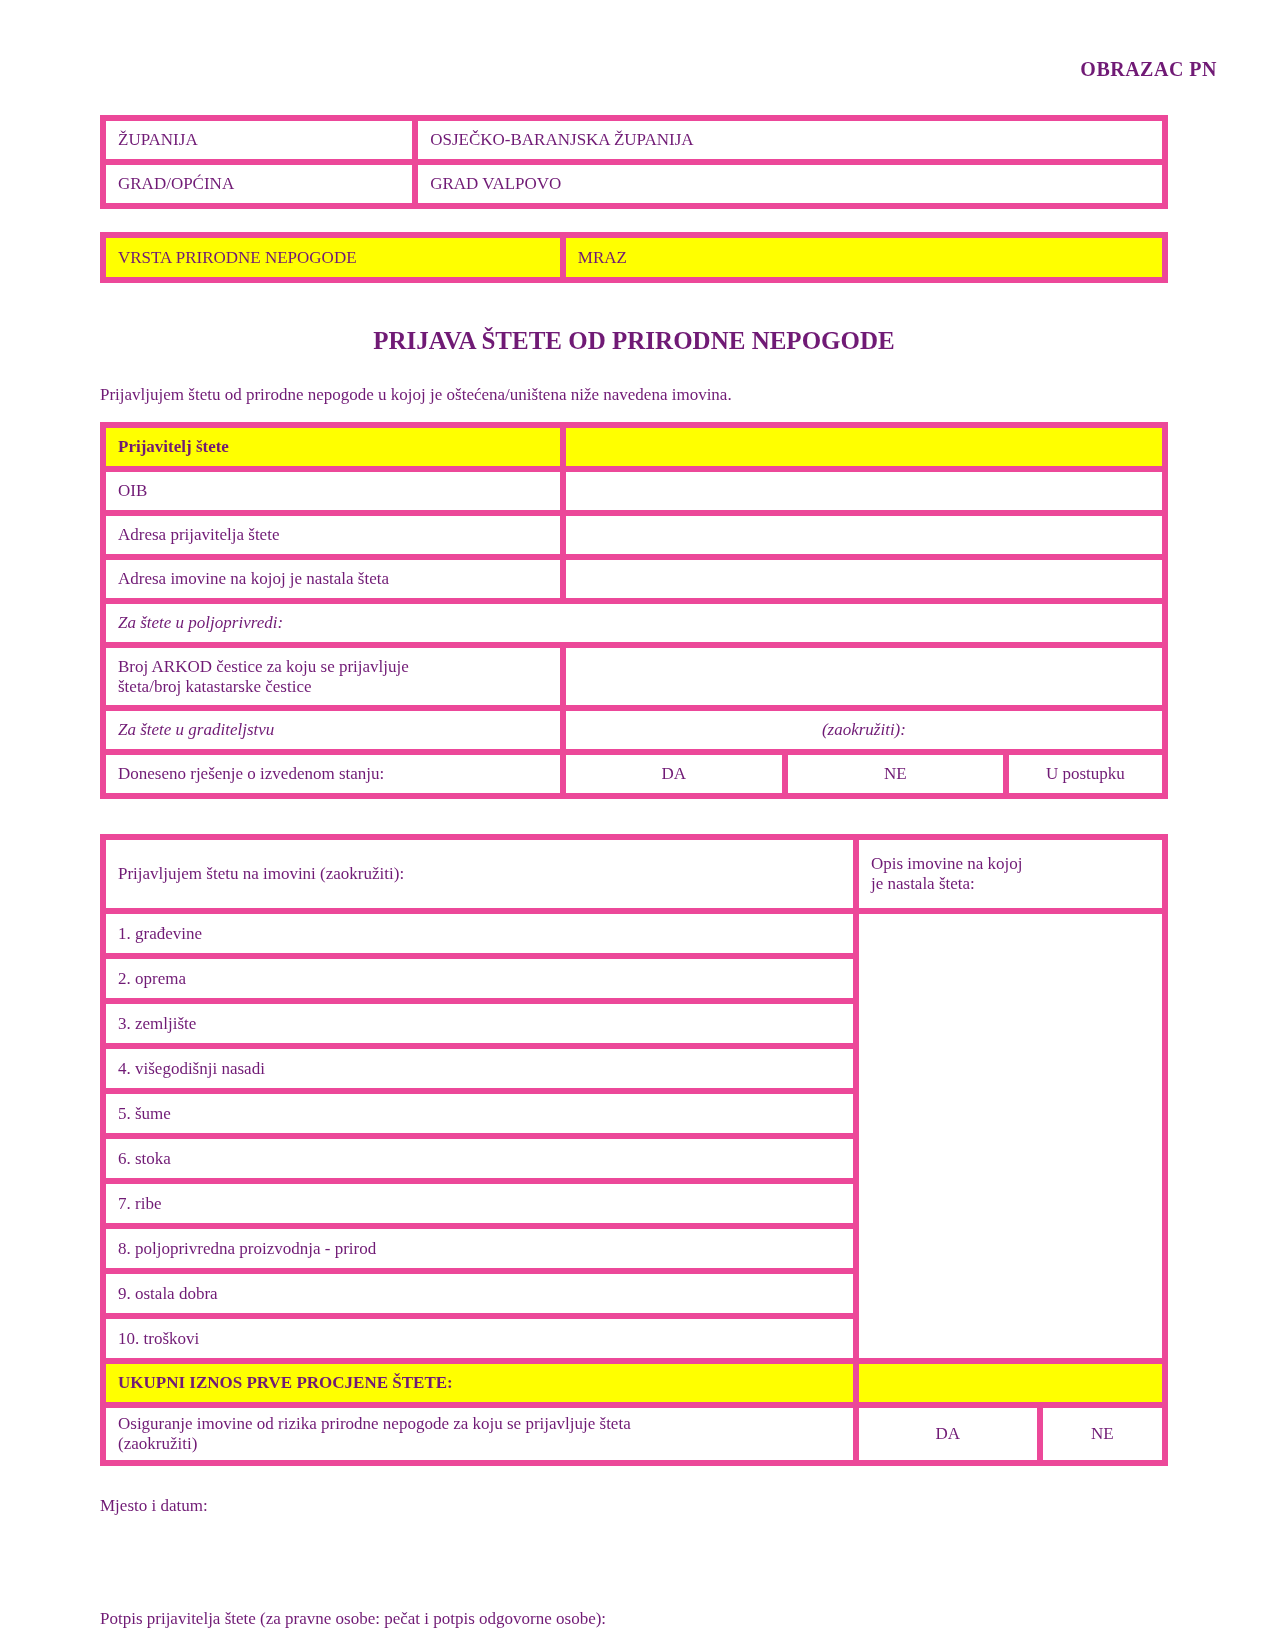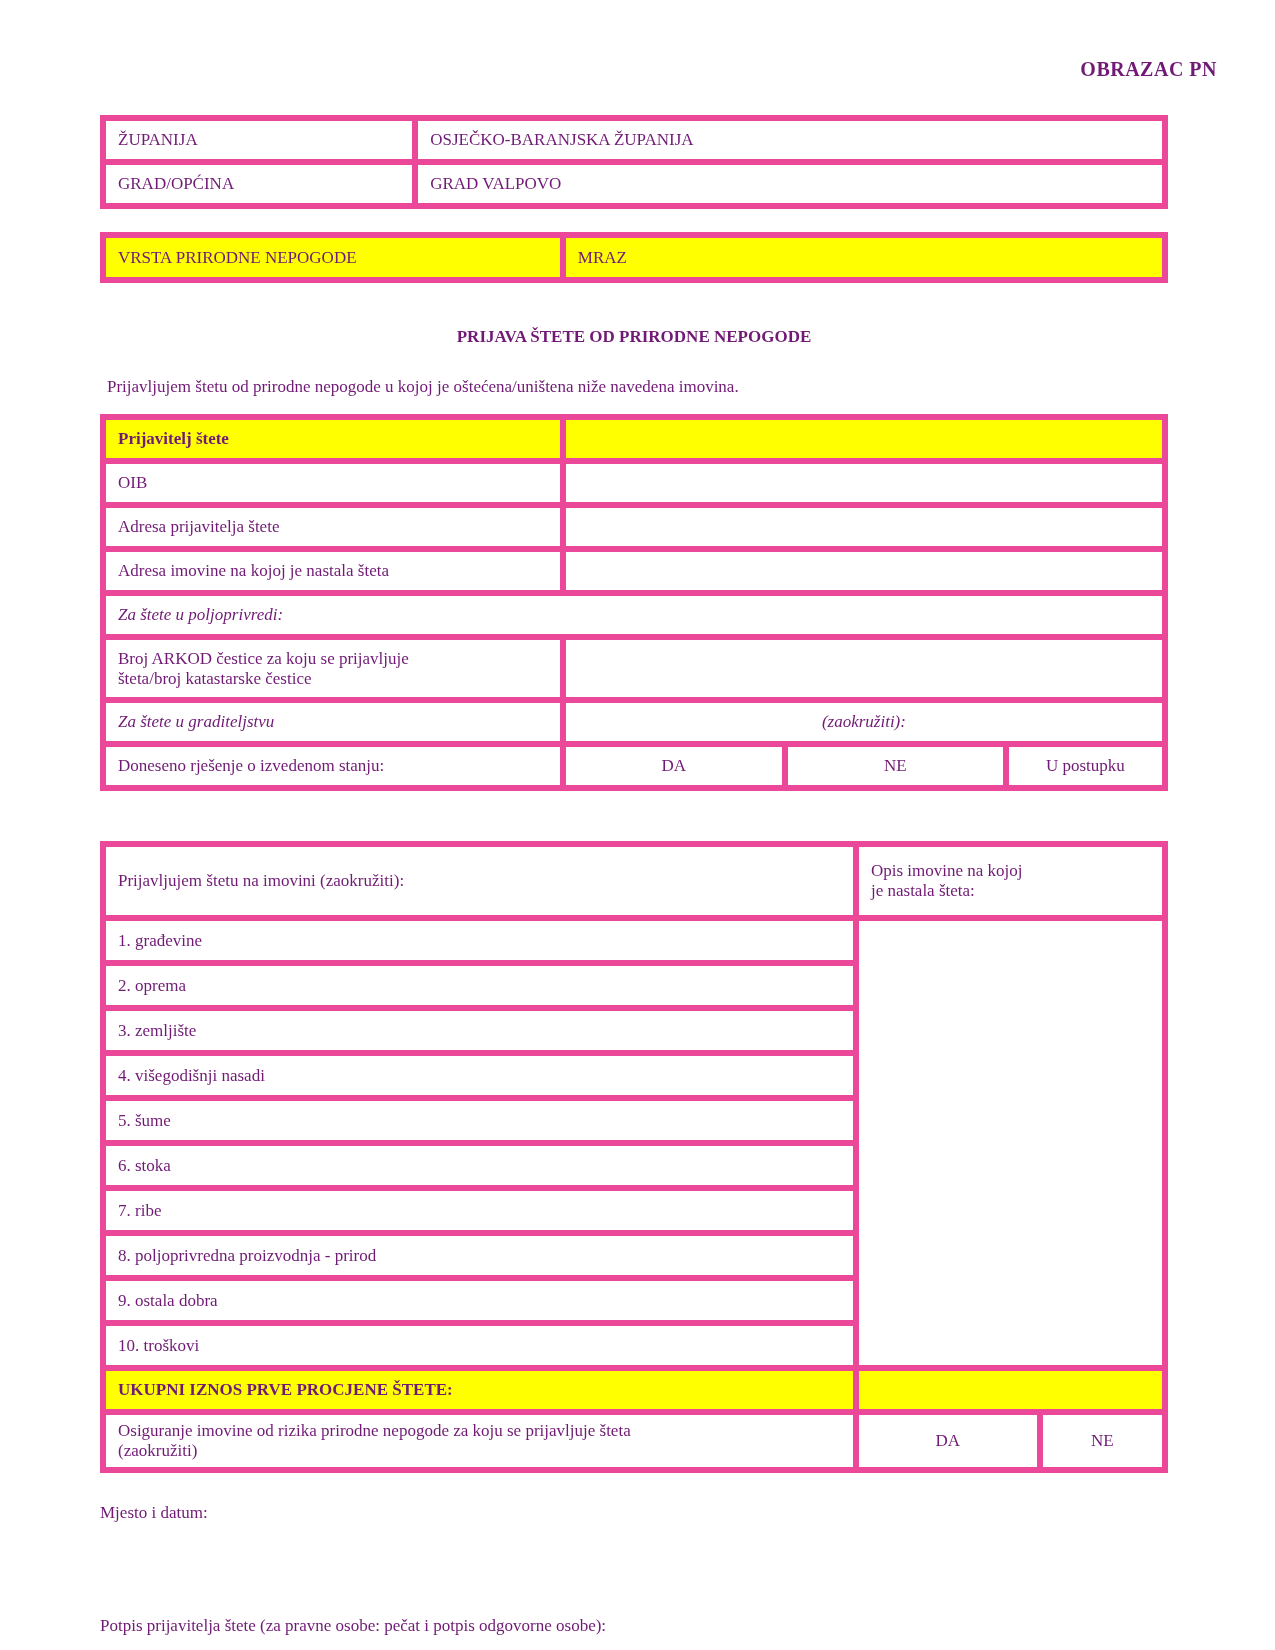--- a/index.html
+++ b/index.html
@@ -54,41 +54,40 @@
     background: #FFFF00;
     font-weight: bold;
     height: 31px;
     border-bottom-width: 4px;
   }
 
   .doc-title {
     margin-top: 44px;
     text-align: center;
     font-weight: bold;
-    font-size: 17px;
+    font-size: 25px;
   }
 
   .intro {
     margin-top: 30px;
-    margin-left: 7px;
   }
 
   .applicant-table { margin-top: 17px; }
   .applicant-table tr.std td { height: 30px; }
   .applicant-table tr.hdr td {
     background: #FFFF00;
     border-bottom-width: 4px;
     height: 30px;
   }
   .applicant-table tr.hdr td:first-child { font-weight: bold; }
   .applicant-table td.italic { font-style: italic; }
   .applicant-table tr.arkod td { height: 49px; }
   .applicant-table td.center { text-align: center; }
 
-  .damage-table { margin-top: 50px; }
+  .damage-table { margin-top: 35px; }
   .damage-table th {
     font-weight: bold;
     text-align: center;
     height: 60px;
   }
   .damage-table tr.item td { height: 31px; }
   .damage-table tr.total td {
     background: #FFFF00;
     border-bottom-width: 4px;
     height: 30px;

